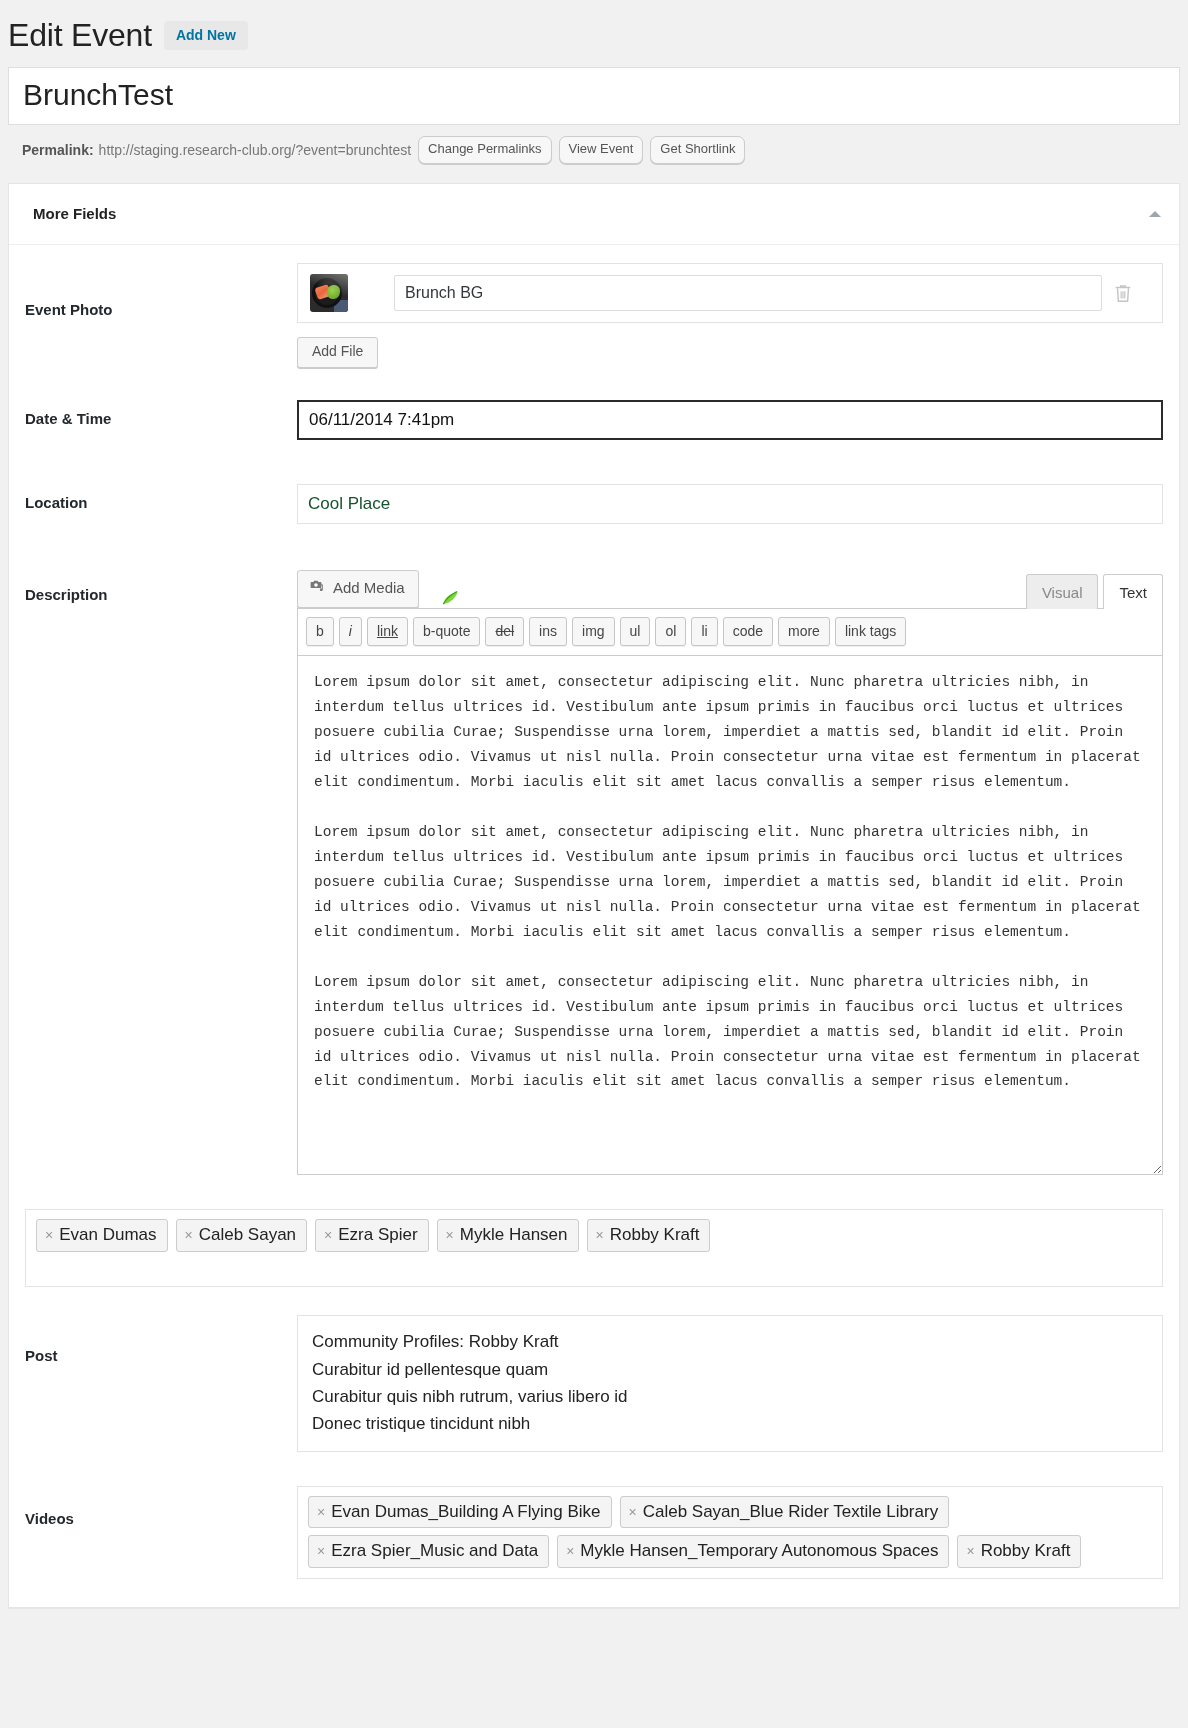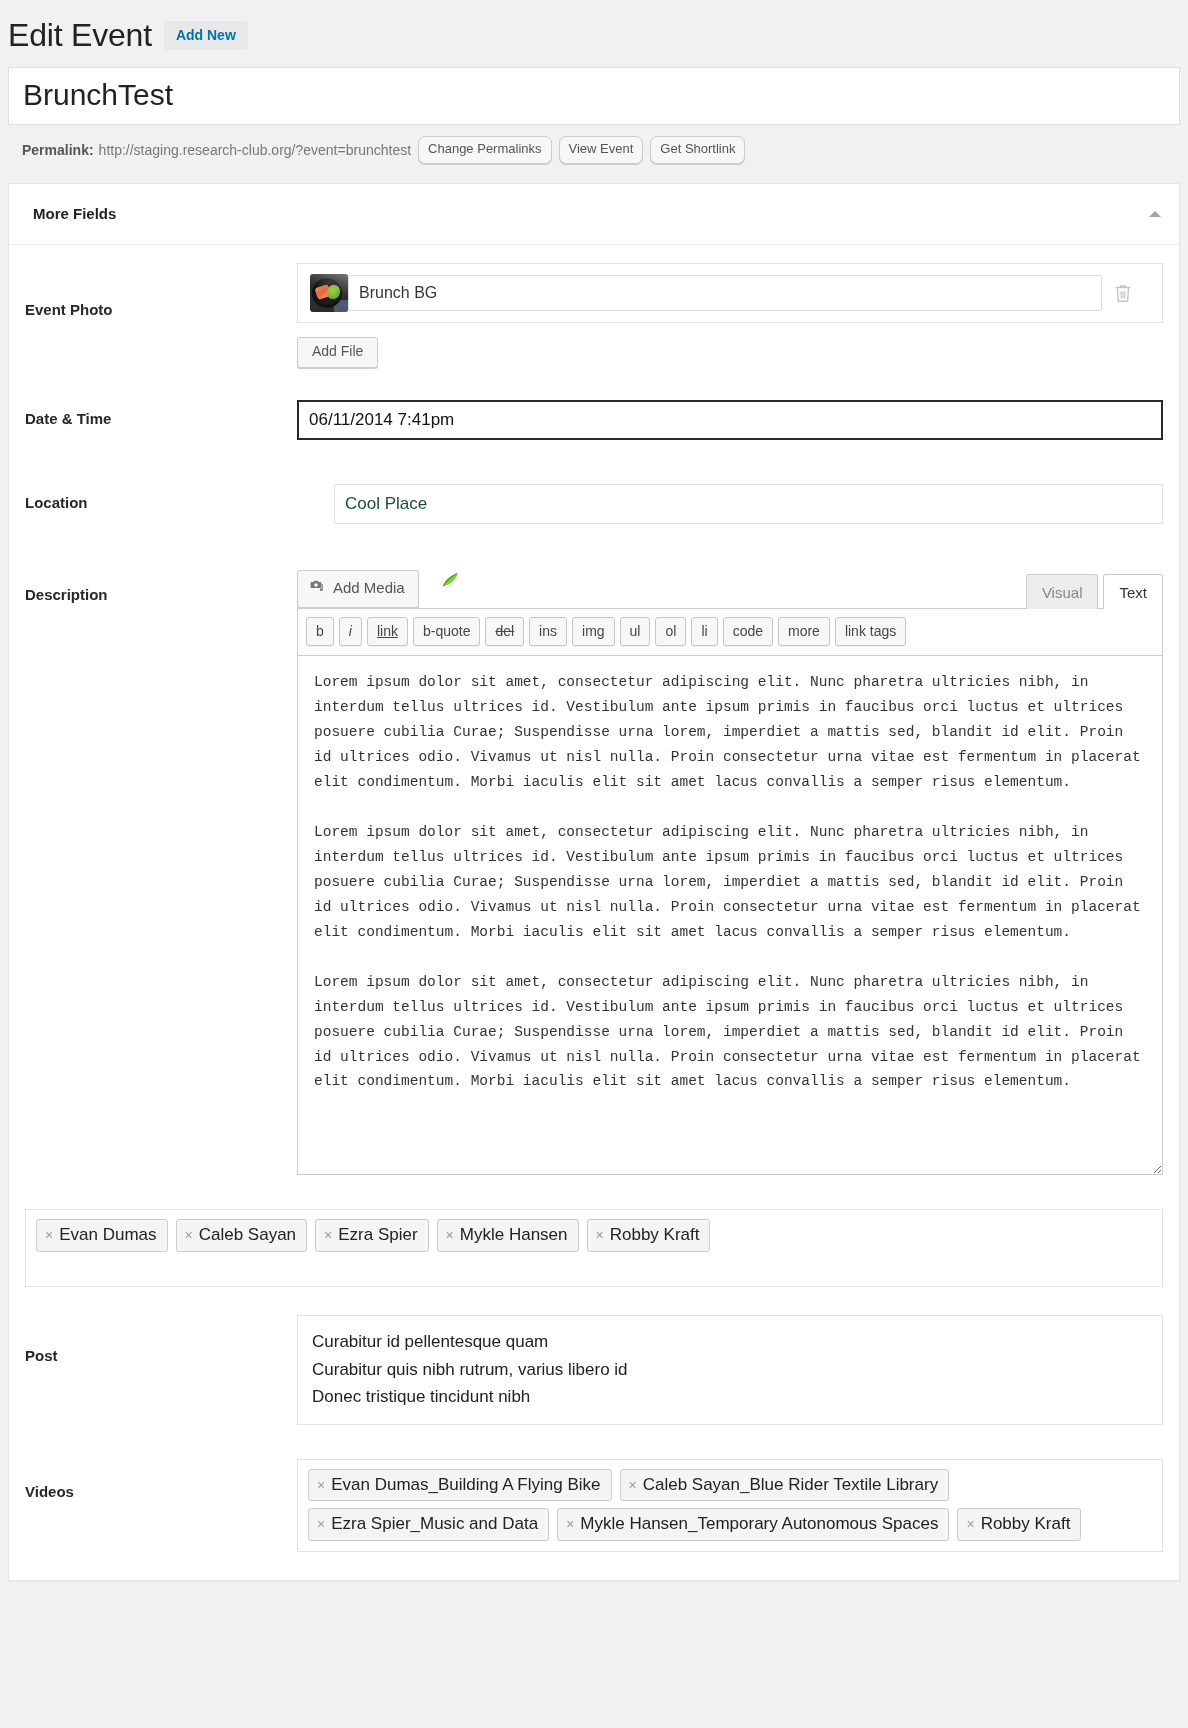--- a/index.html
+++ b/index.html
@@ -178,20 +178,21 @@
     position: absolute; left: 0; top: 0; right: 0; bottom: 0;
     background: linear-gradient(200deg, rgba(255,255,255,.35) 0%, rgba(255,255,255,0) 45%);
   }
   .thumb .plate {
     position: absolute; right: 0; bottom: 0;
     width: 14px; height: 12px;
     background: #4a5a74;
   }
   .photo-name-input {
     flex: 1 1 auto;
+    margin-left: 46px;
     margin-right: 10px;
     font-family: "Liberation Sans", sans-serif;
     font-size: 16px;
     color: #32373c;
     border: 1px solid #ddd;
     border-radius: 2px;
     padding: 8px 10px;
     background: #fff;
     outline: none;
     min-width: 0;
@@ -224,21 +225,21 @@
     font-size: 17px;
     color: #111;
     border: 2px solid #2b2b2b;
     border-radius: 0;
     padding: 8px 10px;
     background: #fff;
     outline: none;
   }
 
   
-  .row-location { padding: 44px 0 0 0; gap: 37px; }
+  .row-location { padding: 44px 0 0 0; }
   .input-plain {
     width: 100%;
     font-family: "Liberation Sans", sans-serif;
     font-size: 17px;
     color: #14532d;
     border: 1px solid #e3e3e3;
     border-radius: 0;
     padding: 9px 10px;
     background: #fff;
     outline: none;
@@ -246,21 +247,21 @@
 
   
   .row-desc { padding: 46px 0 0 0; }
   .row-desc .field-label { padding-top: 14px; }
   .editor-top {
     display: flex;
     align-items: flex-end;
     justify-content: space-between;
     margin-bottom: 0;
   }
-  .editor-top-left { display: flex; align-items: flex-start; gap: 21px; }
+  .editor-top-left { display: flex; align-items: flex-end; gap: 21px; }
   .add-media-btn {
     display: inline-flex;
     align-items: center;
     gap: 7px;
     font-family: "Liberation Sans", sans-serif;
     font-size: 15px;
     color: #555;
     background: #f7f7f7;
     border: 1px solid #ccc;
     border-radius: 3px;
@@ -526,20 +527,21 @@
               <span>Robby Kraft</span>
             </span>
           </div>
       </div>
     </div>
 
     <div class="field-row row-post">
       <div class="field-label">Post</div>
       <div class="field-control">
         <div class="post-box" id="post-box">
+            <div class="post-line">Community Profiles: Robby Kraft</div>
             <div class="post-line">Curabitur id pellentesque quam</div>
             <div class="post-line">Curabitur quis nibh rutrum, varius libero id</div>
             <div class="post-line">Donec tristique tincidunt nibh</div>
           </div>
       </div>
     </div>
 
     <div class="field-row row-videos">
       <div class="field-label">Videos</div>
       <div class="field-control">

